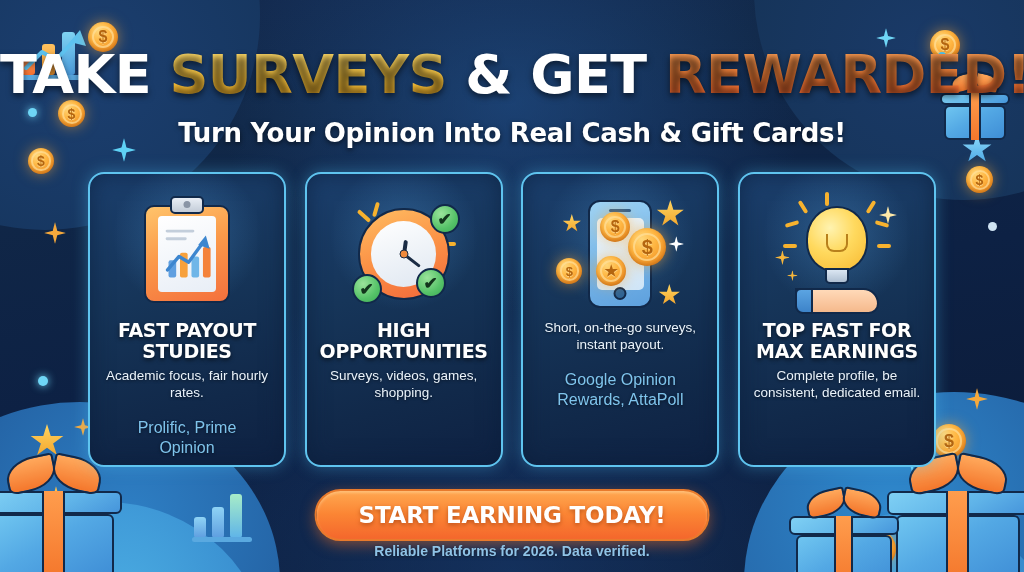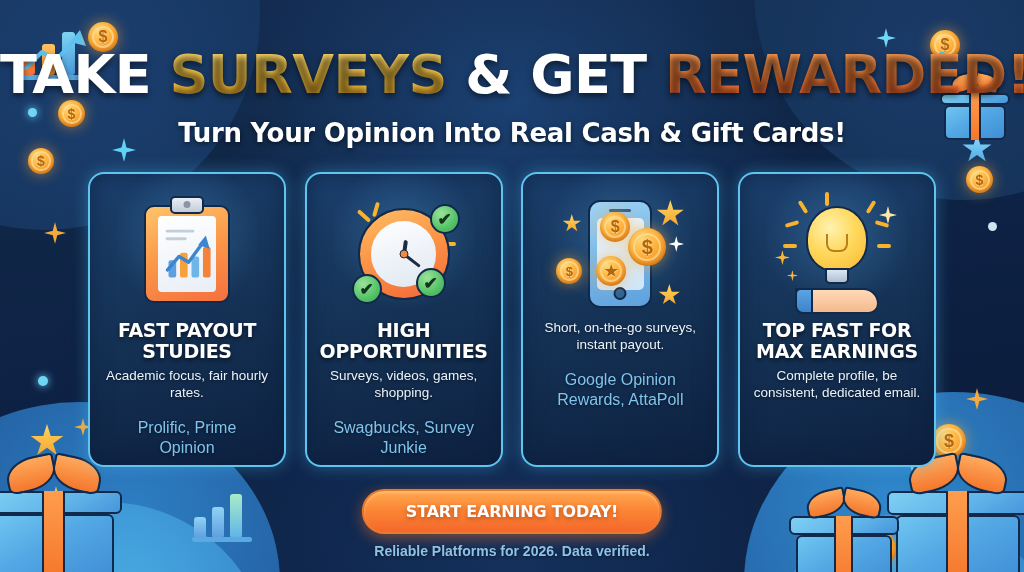--- a/index.html
+++ b/index.html
@@ -178,21 +178,21 @@
   .hand .cuff{position:absolute;left:-2px;top:-2px;width:18px;height:calc(100% + 4px);
     border-radius:6px 0 0 8px;background:linear-gradient(180deg,#5ba4e2,#3d83c9);
     border:2px solid #11294a;box-sizing:border-box;}
 
   
   .cta{
     position:absolute;left:50%;top:489px;transform:translateX(-50%);
     padding:11px 42px;border-radius:26px;border:2px solid #e87a2c;
     background:linear-gradient(180deg,#ffa850 0%,#fb8534 48%,#f4672c 100%);
     box-shadow:0 4px 14px rgba(230,110,40,.5), inset 0 2px 3px rgba(255,220,170,.45);
-    font-family:"DejaVu Sans",sans-serif;font-weight:bold;font-size:16px;color:#ffffff;
+    font-family:"DejaVu Sans",sans-serif;font-weight:bold;font-size:23px;color:#ffffff;
     letter-spacing:-.2px;white-space:nowrap;cursor:pointer;
     text-shadow:0 2px 4px rgba(150,55,10,.6);
   }
   .footer{
     position:absolute;left:0;right:0;top:543px;text-align:center;
     font-size:14px;font-weight:600;color:#8fc3e6;white-space:nowrap;
     text-shadow:0 1px 3px rgba(0,0,0,.5);
   }
 </style>
 </head>
@@ -337,21 +337,20 @@
                 <div class="pin"></div>
             </div>
           </div>
           <div class="check" style="right:8px;top:6px;">✔</div>
           <div class="check" style="right:22px;bottom:12px;">✔</div>
           <div class="check" style="left:12px;bottom:6px;">✔</div>
         </div>
       </div>
       <h3>HIGH OPPORTUNITIES</h3>
       <p class="desc">Surveys, videos, games, shopping.</p>
-      <p class="plat">Swagbucks, Survey Junkie</p>
     </div>
 
     <div class="card">
       <div class="glow"></div>
       <div class="icon-wrap">
         <div style="position:relative;width:136px;height:120px;display:flex;align-items:center;justify-content:center;">
           <div class="phone">
             <div class="notch"></div>
             <div class="screen"></div>
             <div class="home"></div>

